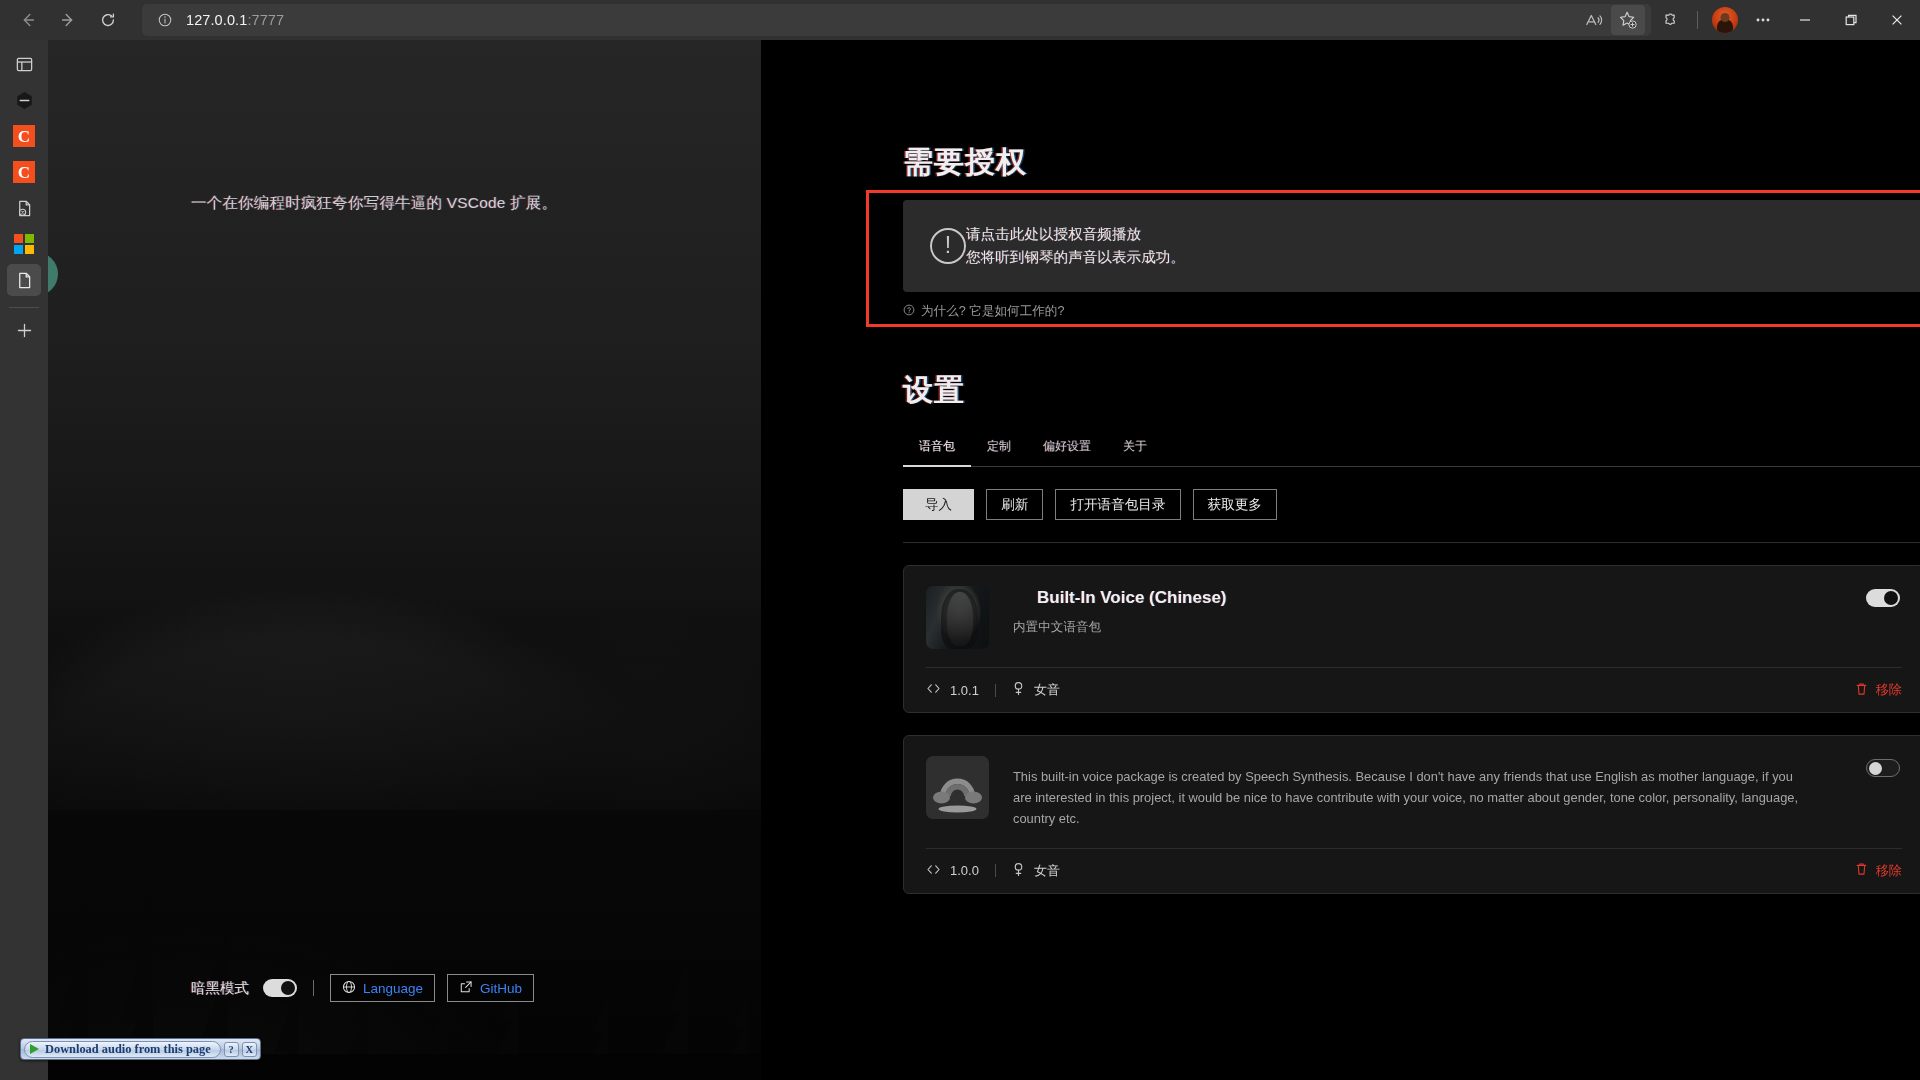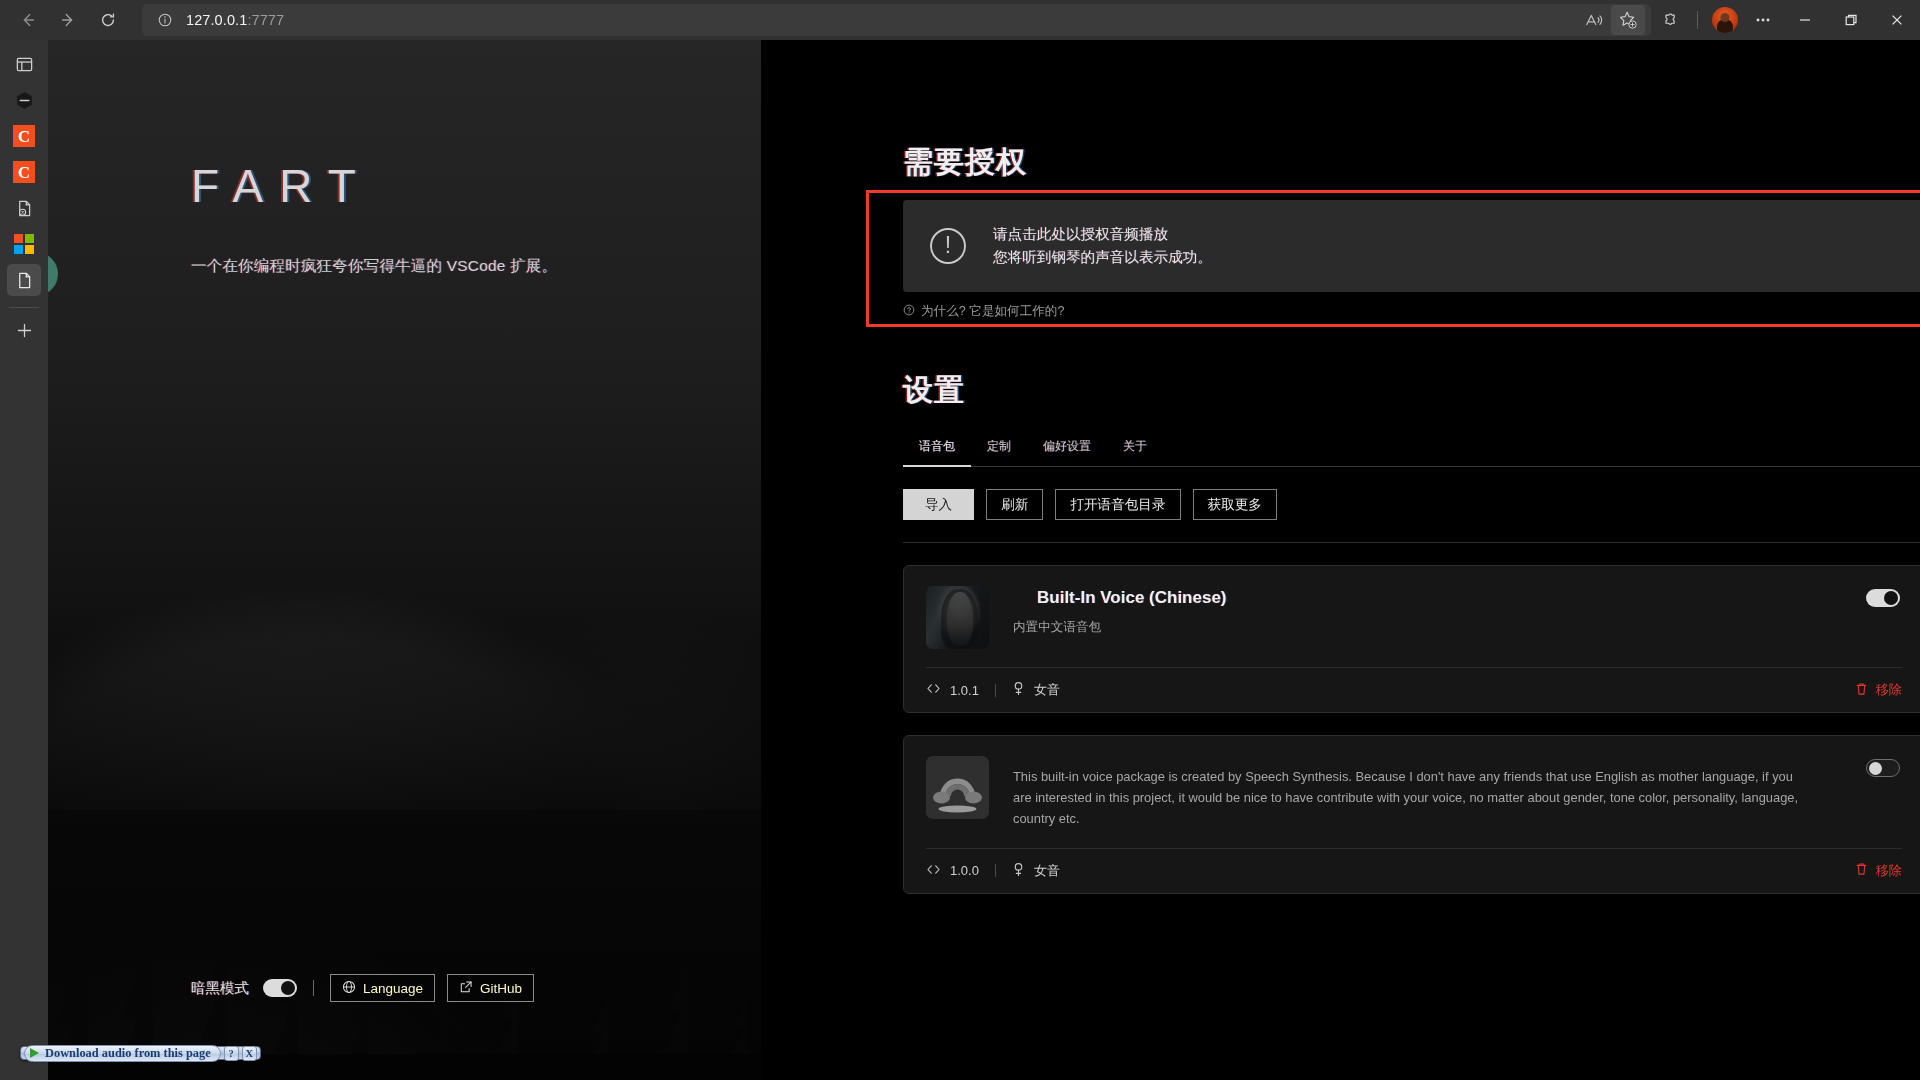--- a/index.html
+++ b/index.html
@@ -209,21 +209,21 @@
   .toggle.off { background: #1d1d1d; border: 1px solid #6d6d6d; }
   .toggle.off .knob {
     position:absolute; left: 2px; top: 2px;
     width: 13px; height: 13px; border-radius:50%;
     background:#d6d6d6;
   }
   .foot-div { width:1px; height: 16px; background:#6a6a6a; margin: 0 16px; }
   .ghost-btn {
     height: 28px;
     border: 1px solid #8a8a8a;
-    color: #fef9c3;
+    color: #3b82f6;
     font-size: 13.5px;
     display:flex; align-items:center;
     padding: 0 11px;
     margin-right: 12px;
     background: rgba(0,0,0,.2);
   }
   .ghost-btn svg { margin-right: 7px; }
 
   
   .panel {
@@ -259,21 +259,21 @@
   .excl-icon {
     width: 36px; height: 36px; border-radius: 50%;
     border: 2.5px solid #c9c9c9;
     display:flex;align-items:center;justify-content:center;
     flex: 0 0 auto;
   }
   .excl-icon span {
     color:#c9c9c9; font-size: 23px; line-height: 1; font-weight: 500;
     position: relative; top: -1px;
   }
-  .auth-text { margin-left: 27px; }
+  .auth-text { }
   .auth-text .l1, .auth-text .l2 {
     font-size: 14.6px; color: #e8e8e8; line-height: 1.55;
     text-shadow: -.7px 0 rgba(255,70,70,.3), .7px 0 rgba(70,160,255,.28);
   }
   .auth-why {
     margin-top: 11px;
     display:flex; align-items:center;
     font-size: 12.6px; color: #9a9a9a;
   }
   .auth-why svg { margin-right: 6px; }
@@ -376,21 +376,21 @@
   .foot-sep { width:1px; height: 13px; background:#4a4a4a; margin: 0 16px; }
   .remove {
     margin-left:auto; display:flex; align-items:center;
     color:#e1392b; font-size: 13.2px;
   }
   .remove svg { margin-right: 8px; }
 
   
   .dl-widget {
     position:absolute; left: 20px; bottom: 20px;
-    height: 14px;
+    height: 22px;
     display:flex; align-items:center;
     background: linear-gradient(180deg,#dfe8f5 0%, #b9c9e2 48%, #a4b7d6 52%, #cddaec 100%);
     border: 1px solid #5a6e8c;
     border-radius: 4px;
     padding: 0 3px;
     z-index: 30;
     box-shadow: 0 1px 3px rgba(0,0,0,.6);
   }
   .dl-main {
     display:flex; align-items:center;
@@ -598,21 +598,20 @@
             <path d="M470 478 L470 372 L452 416 L464 418 L446 456 L460 456 L440 478 Z"></path>
             <path d="M560 478 L560 392 L544 430 L555 432 L539 464 L552 464 L534 478 Z"></path>
             <path d="M640 478 L640 360 L620 408 L633 410 L613 452 L628 452 L606 478 Z"></path>
             <path d="M700 478 L700 388 L686 424 L696 426 L680 460 L692 460 L676 478 Z"></path>
           </g>
           <rect x="0" y="452" width="713" height="26" fill="#030303"></rect>
         </svg>
       </div>
 
       <div class="hero-inner">
-        <div class="brand-line">FART</div>
         <div class="brand-sub">一个在你编程时疯狂夸你写得牛逼的 VSCode 扩展。</div>
       </div>
 
       <div class="hero-footer">
         <span class="dm-label">暗黑模式</span>
         <span class="toggle on">
             <span class="knob"></span>
           </span>
         <span class="foot-div"></span>
         <span class="ghost-btn">

